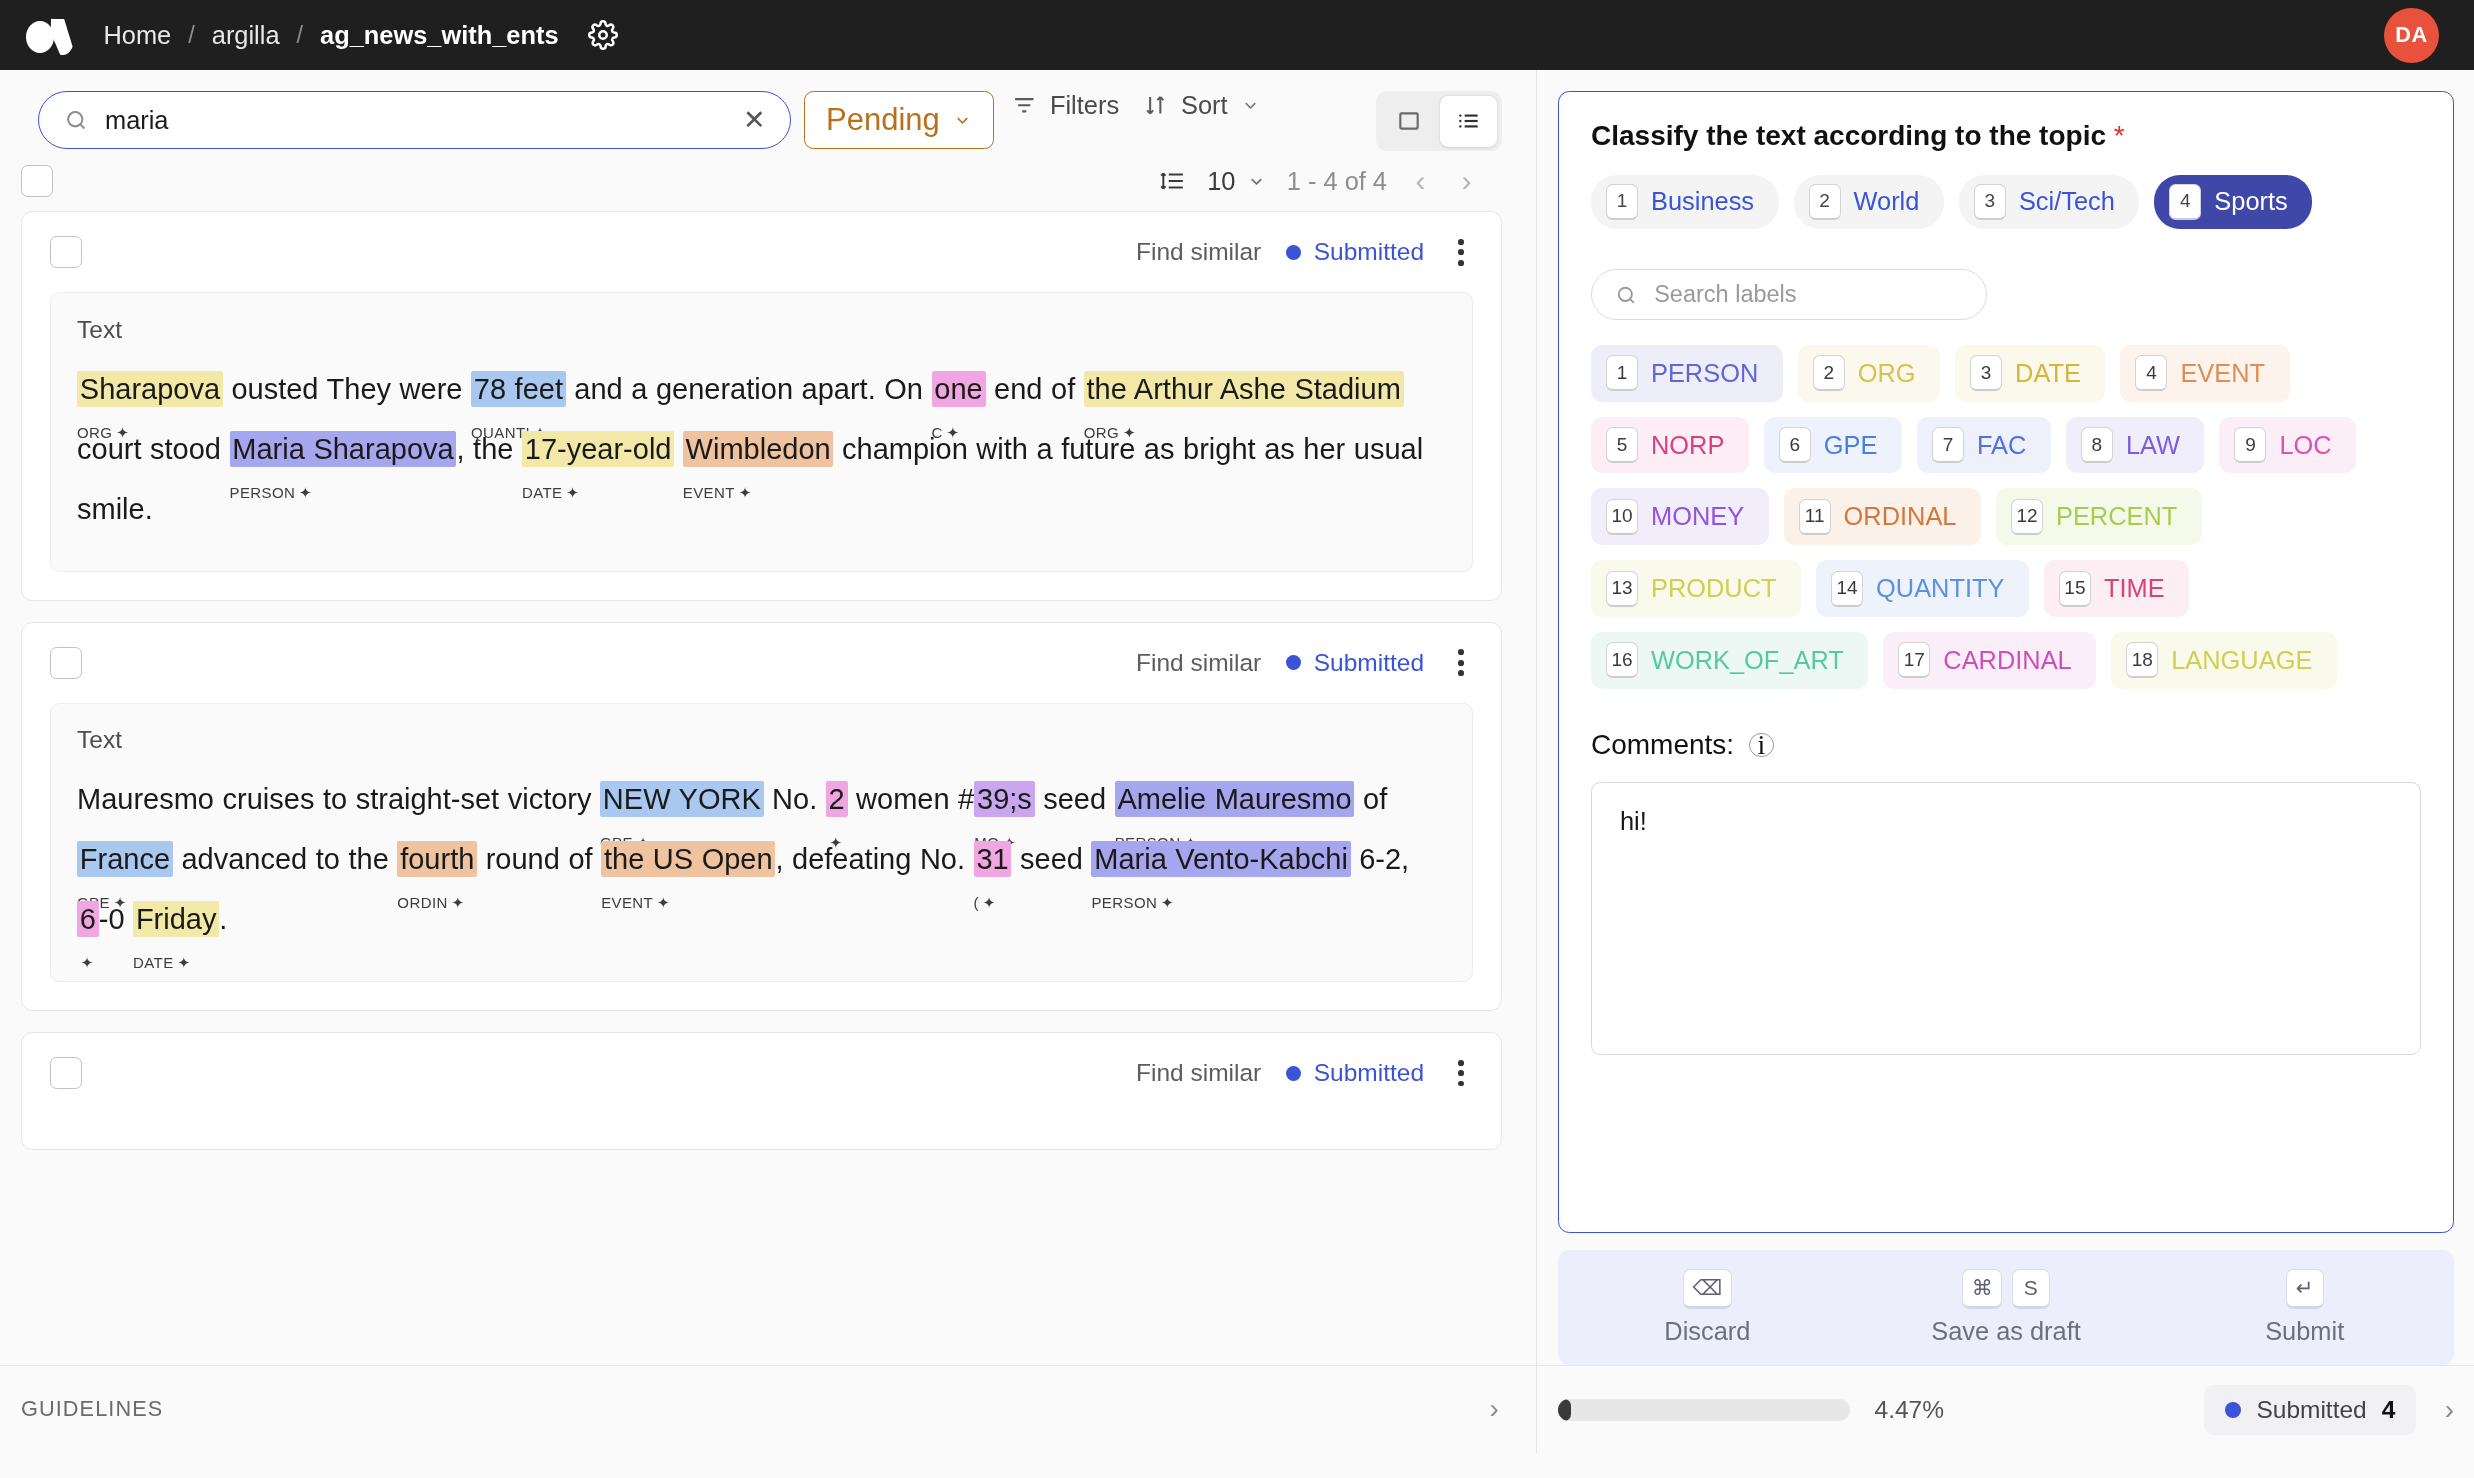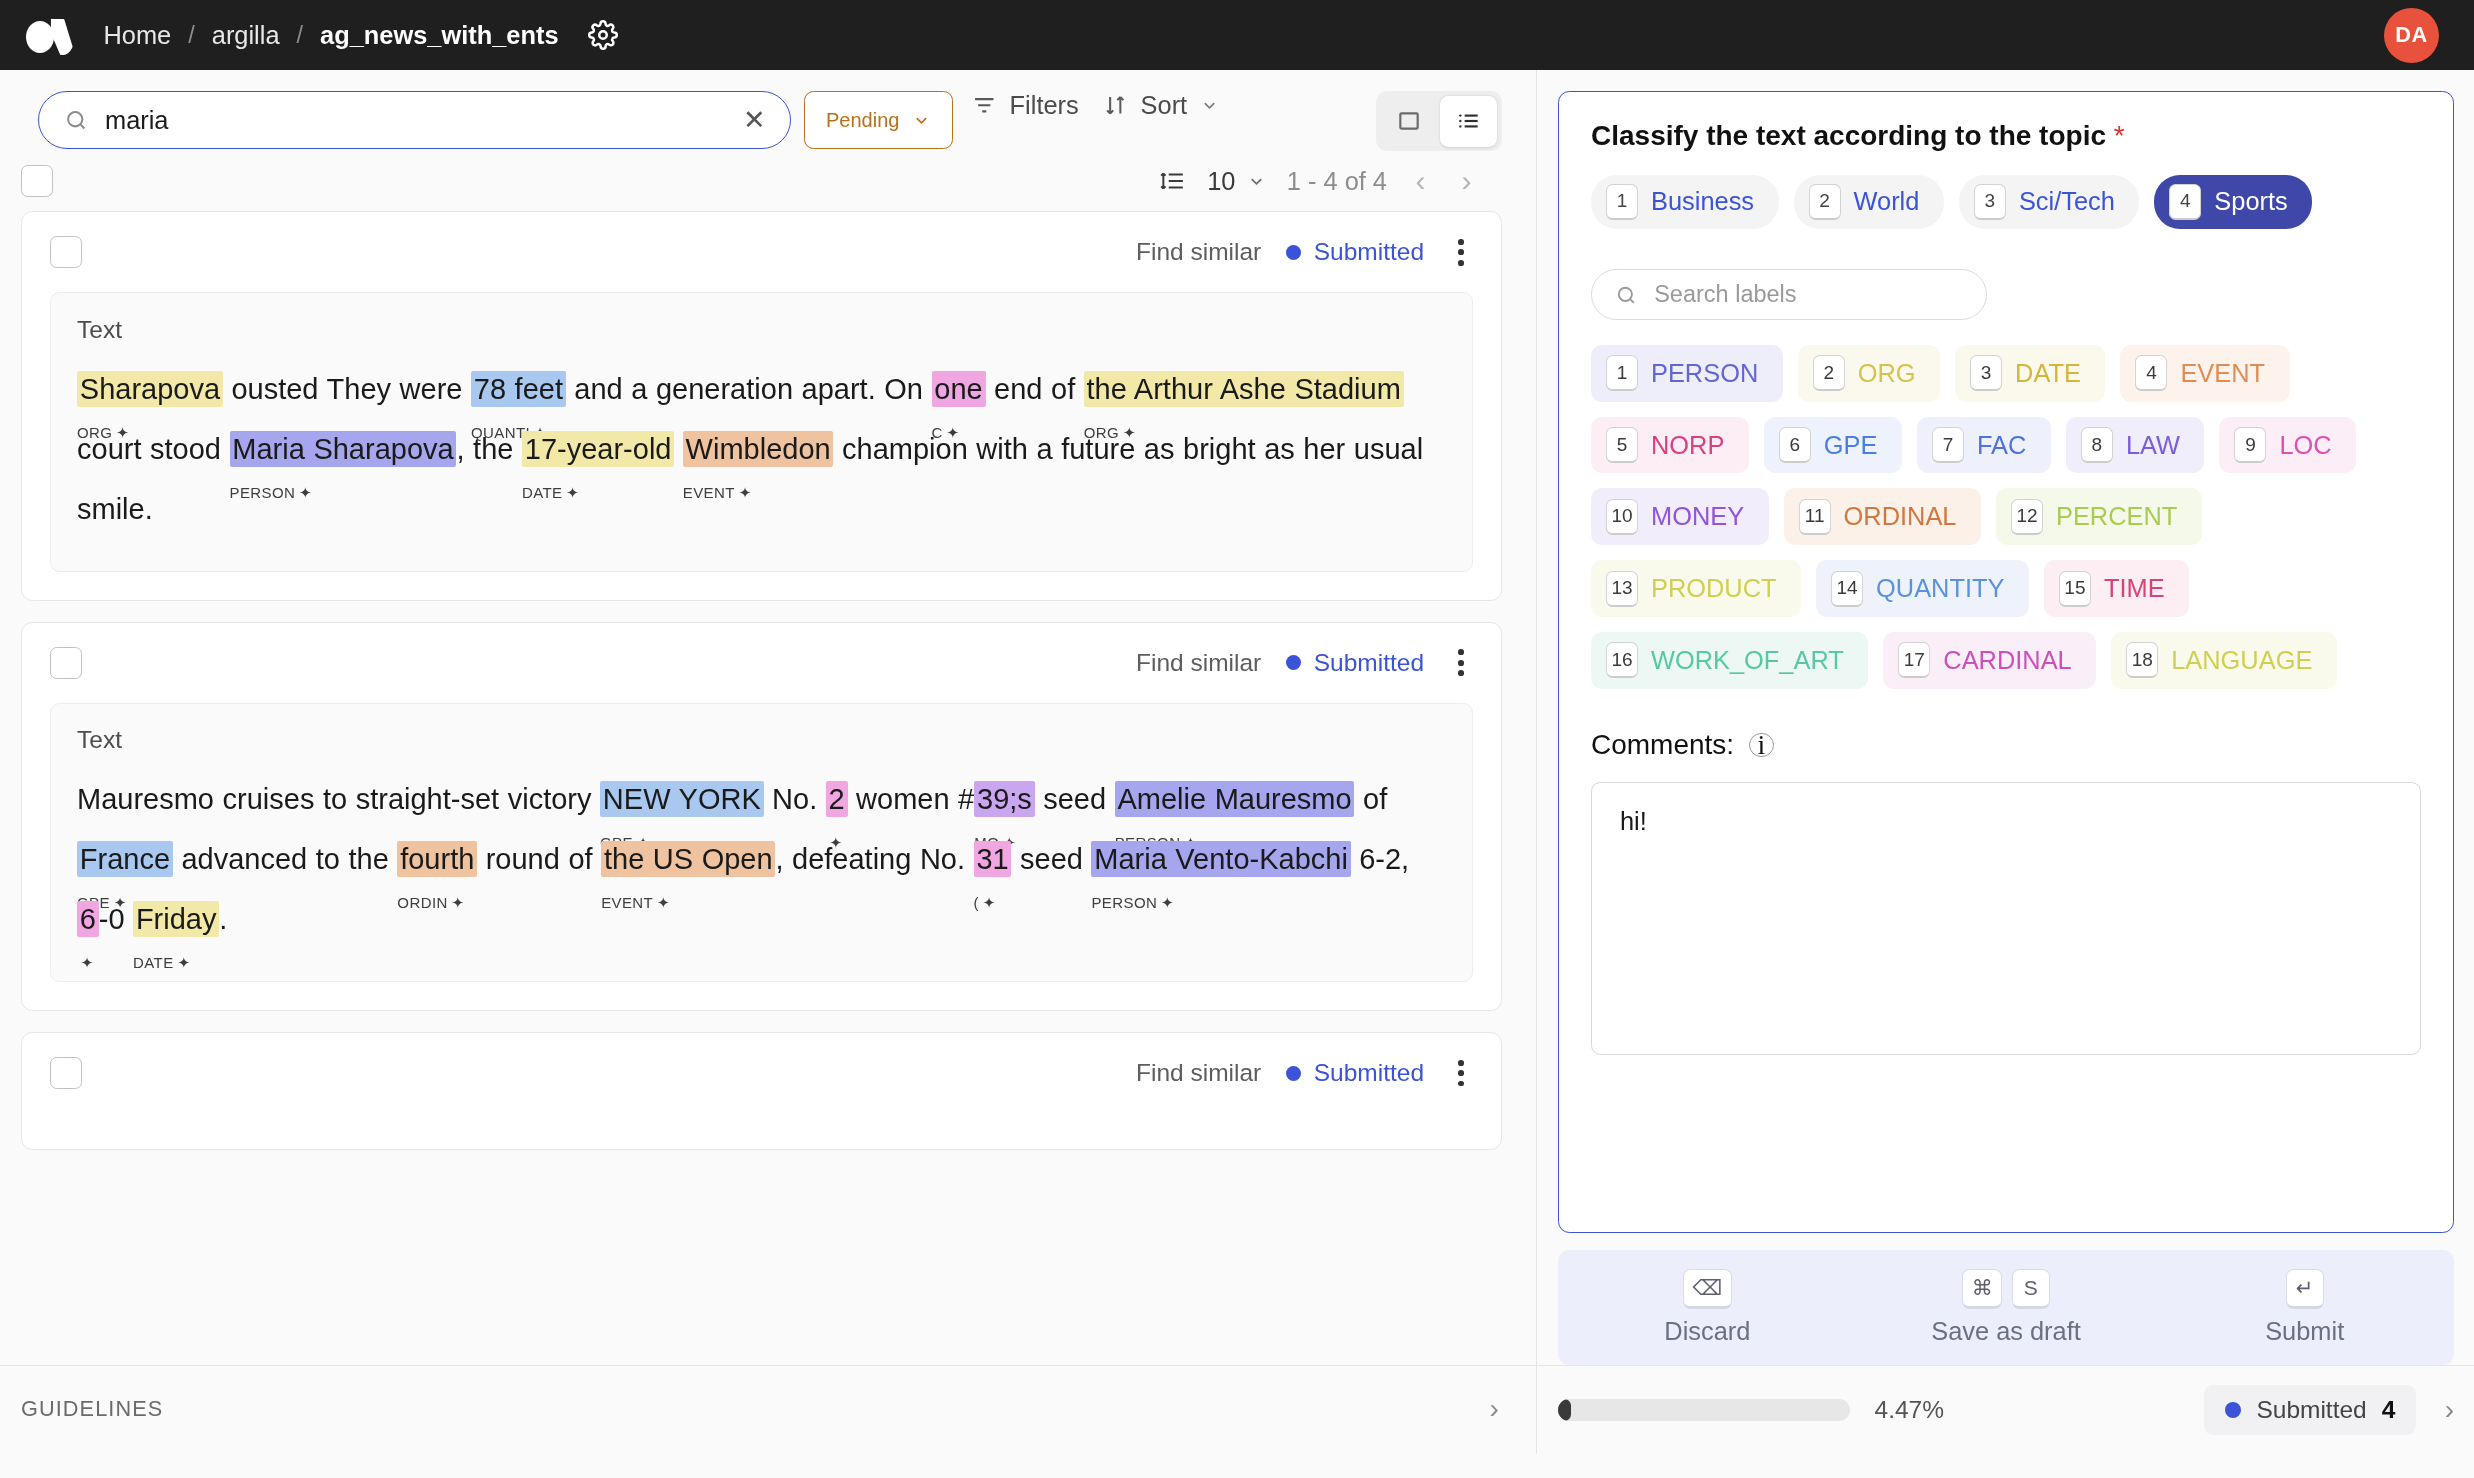--- a/index.html
+++ b/index.html
@@ -67,21 +67,21 @@
     padding: 0 24.5px 0 24.5px;
     gap: 17px;
   }
   .searchbox input {
     flex: 1; border: none; outline: none; font-size: 25.4px;
     font-family: "Liberation Sans", sans-serif; color: #1a1a1a; background: transparent;
   }
   .clear-x { color: #555; font-size: 27px; line-height: 1; cursor: pointer; }
   .pending-btn {
     height: 58px; border: 1.9px solid #b9701a; border-radius: 9.4px;
-    color: #b9701a; background: #fff; font-size: 20px;
+    color: #b9701a; background: #fff; font-size: 31px;
     display: flex; align-items: center; gap: 13px; padding: 0 21px;
     cursor: pointer;
   }
   .tb-btn {
     display: flex; align-items: center; gap: 13px;
     font-size: 25.4px; color: #4b4b4b; cursor: pointer; padding: 0 5.7px;
   }
   .view-toggle {
     margin-left: auto;
     background: #eeeeee; border-radius: 11.3px; padding: 4.7px;

